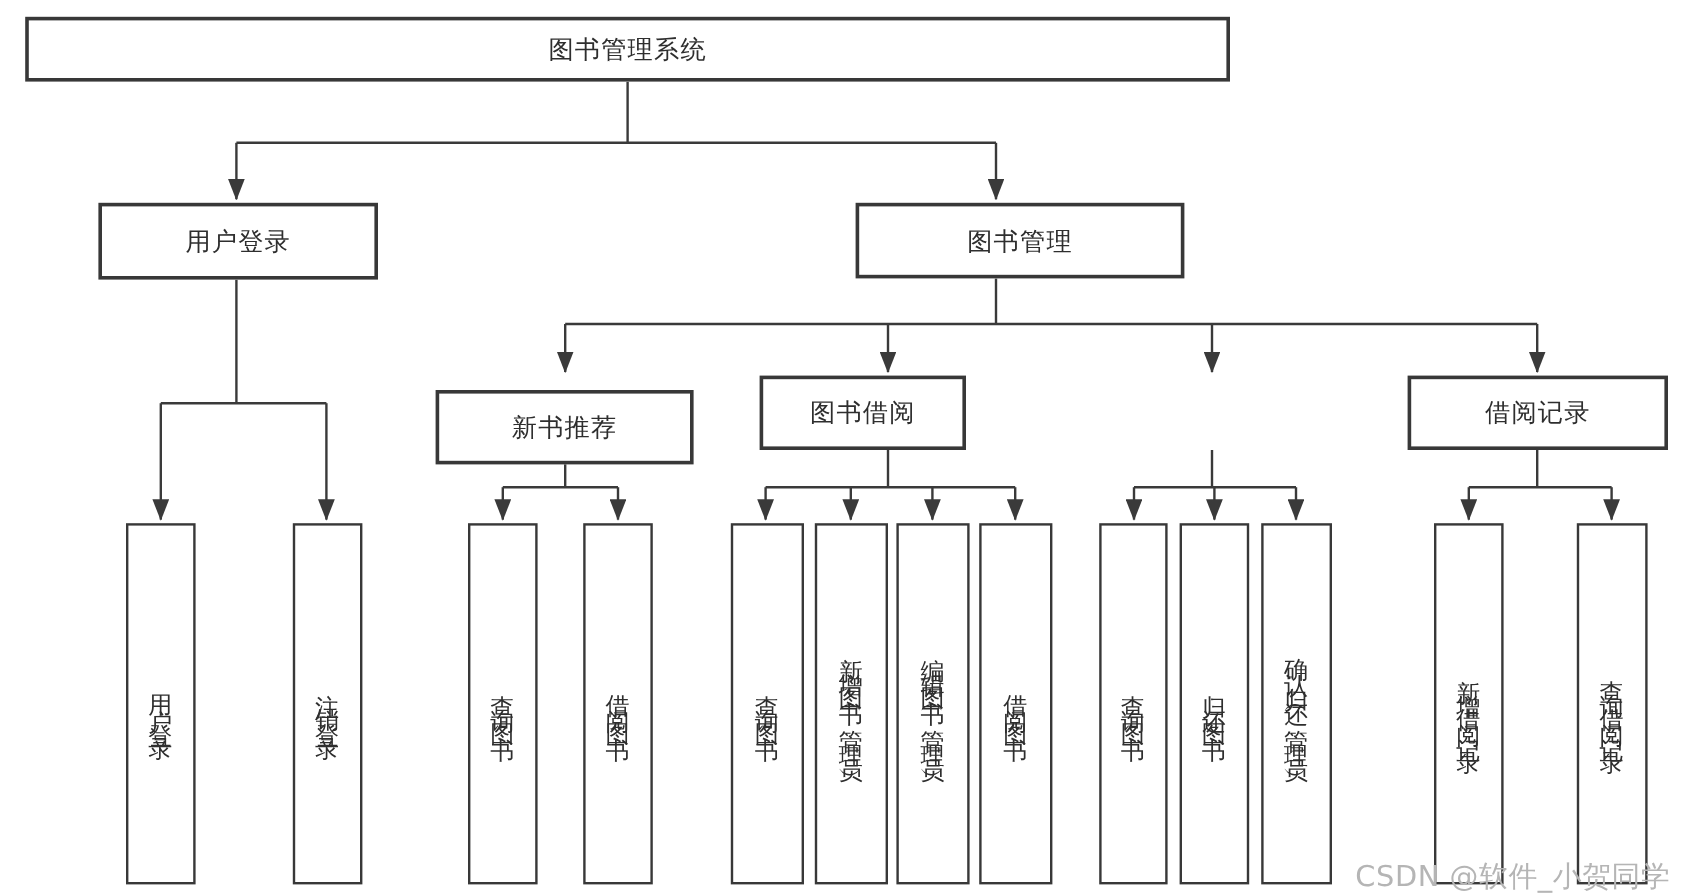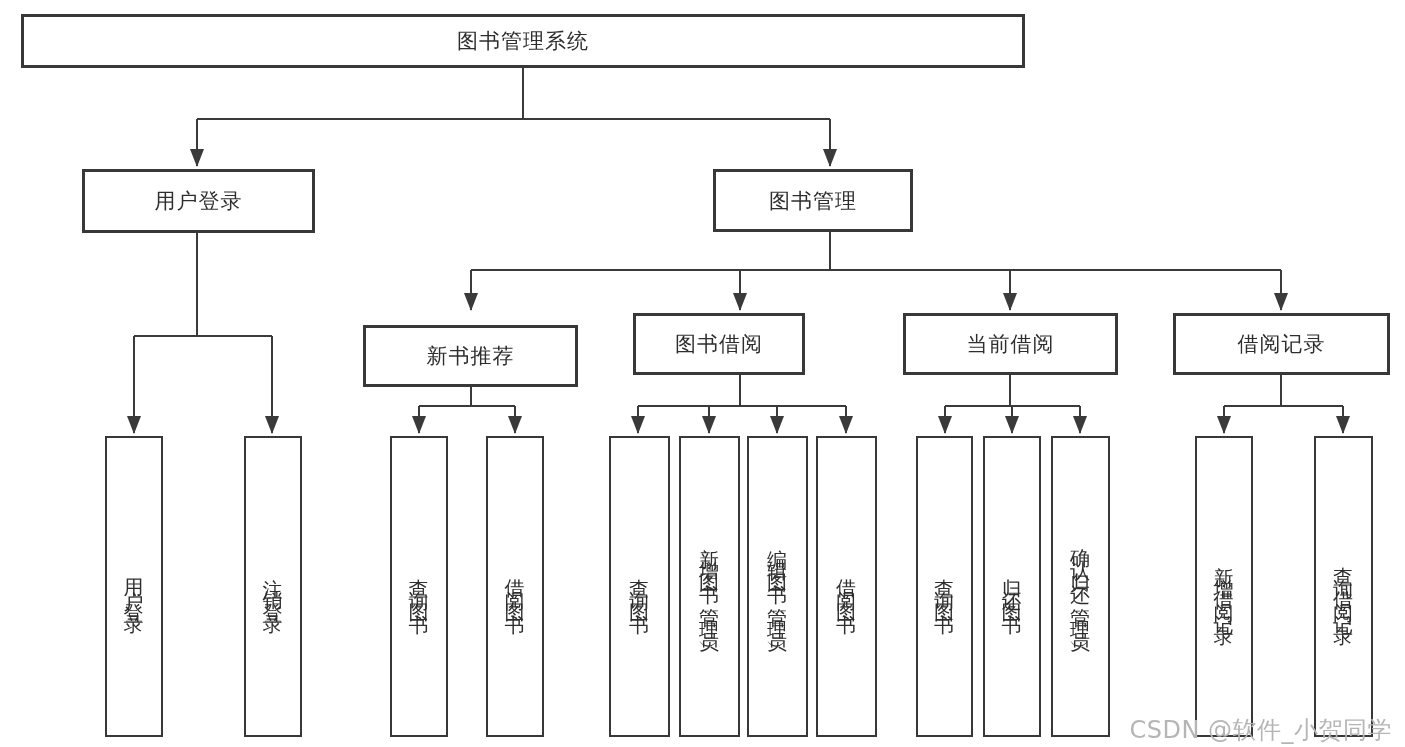--- a/index.html
+++ b/index.html
@@ -91,32 +91,29 @@
     <line x1="1343" y1="406" x2="1343" y2="433" marker-end="url(#arw)"></line>
   </svg>
 
   <div class="box hbox" style="left:21px;top:14px;width:1004px;height:54px;">
     <span>图书管理系统</span>
   </div>
 
   <div class="box hbox" style="left:82px;top:169px;width:233px;height:64px;">
     <span>用户登录</span>
   </div>
-  <div class="box hbox" style="left:713px;top:169px;width:200px;height:63px;">
+  <div class="box hbox" style="left:713px;top:169px;width:274px;height:63px;">
     <span>图书管理</span>
   </div>
 
   <div class="box hbox" style="left:363px;top:313px;width:215px;height:62px;margin-top:12px;">
     <span>新书推荐</span>
   </div>
   <div class="box hbox" style="left:633px;top:313px;width:172px;height:62px;">
     <span>图书借阅</span>
-  </div>
-  <div class="box hbox" style="left:903px;top:313px;width:215px;height:62px;">
-    <span>当前借阅</span>
   </div>
   <div class="box hbox" style="left:1173px;top:313px;width:217px;height:62px;text-align:right;">
     <span>借阅记录</span>
   </div>
 
   <div class="box leaf" style="left:105px;top:436px;width:58px;height:301px;">
     <span>用户登录</span>
   </div>
   <div class="box leaf" style="left:244px;top:436px;width:58px;height:301px;">
     <span>注销登录</span>

